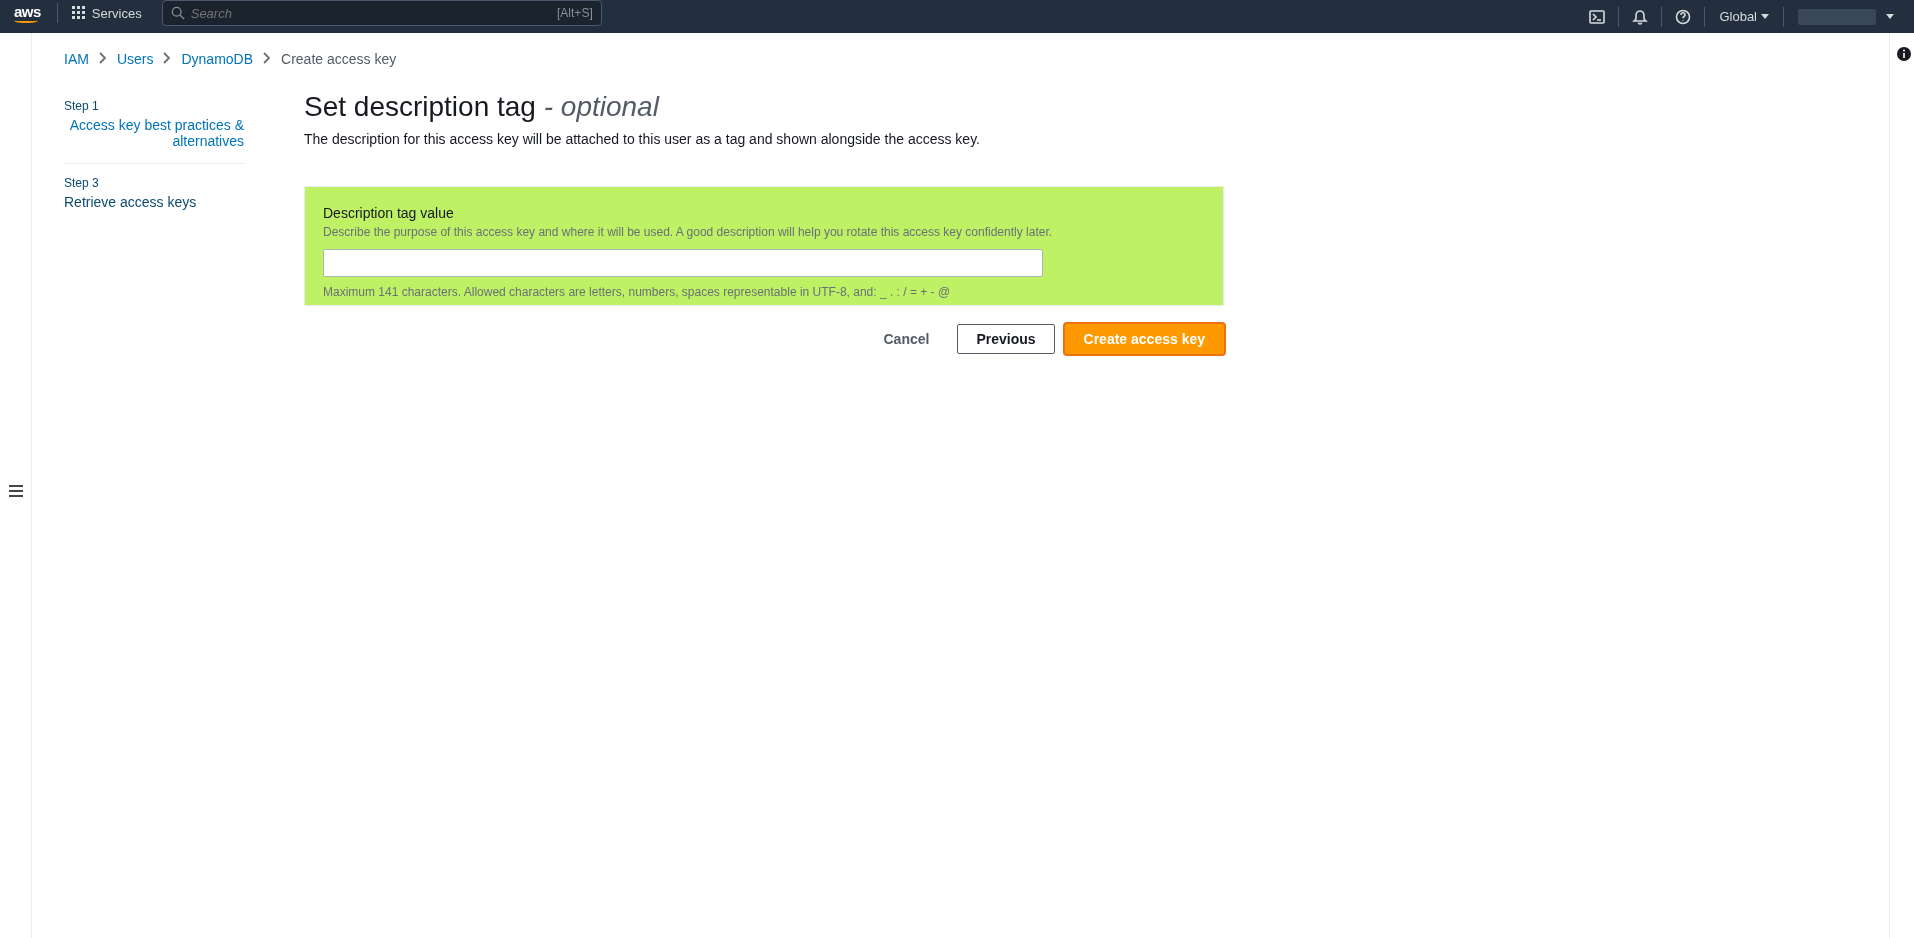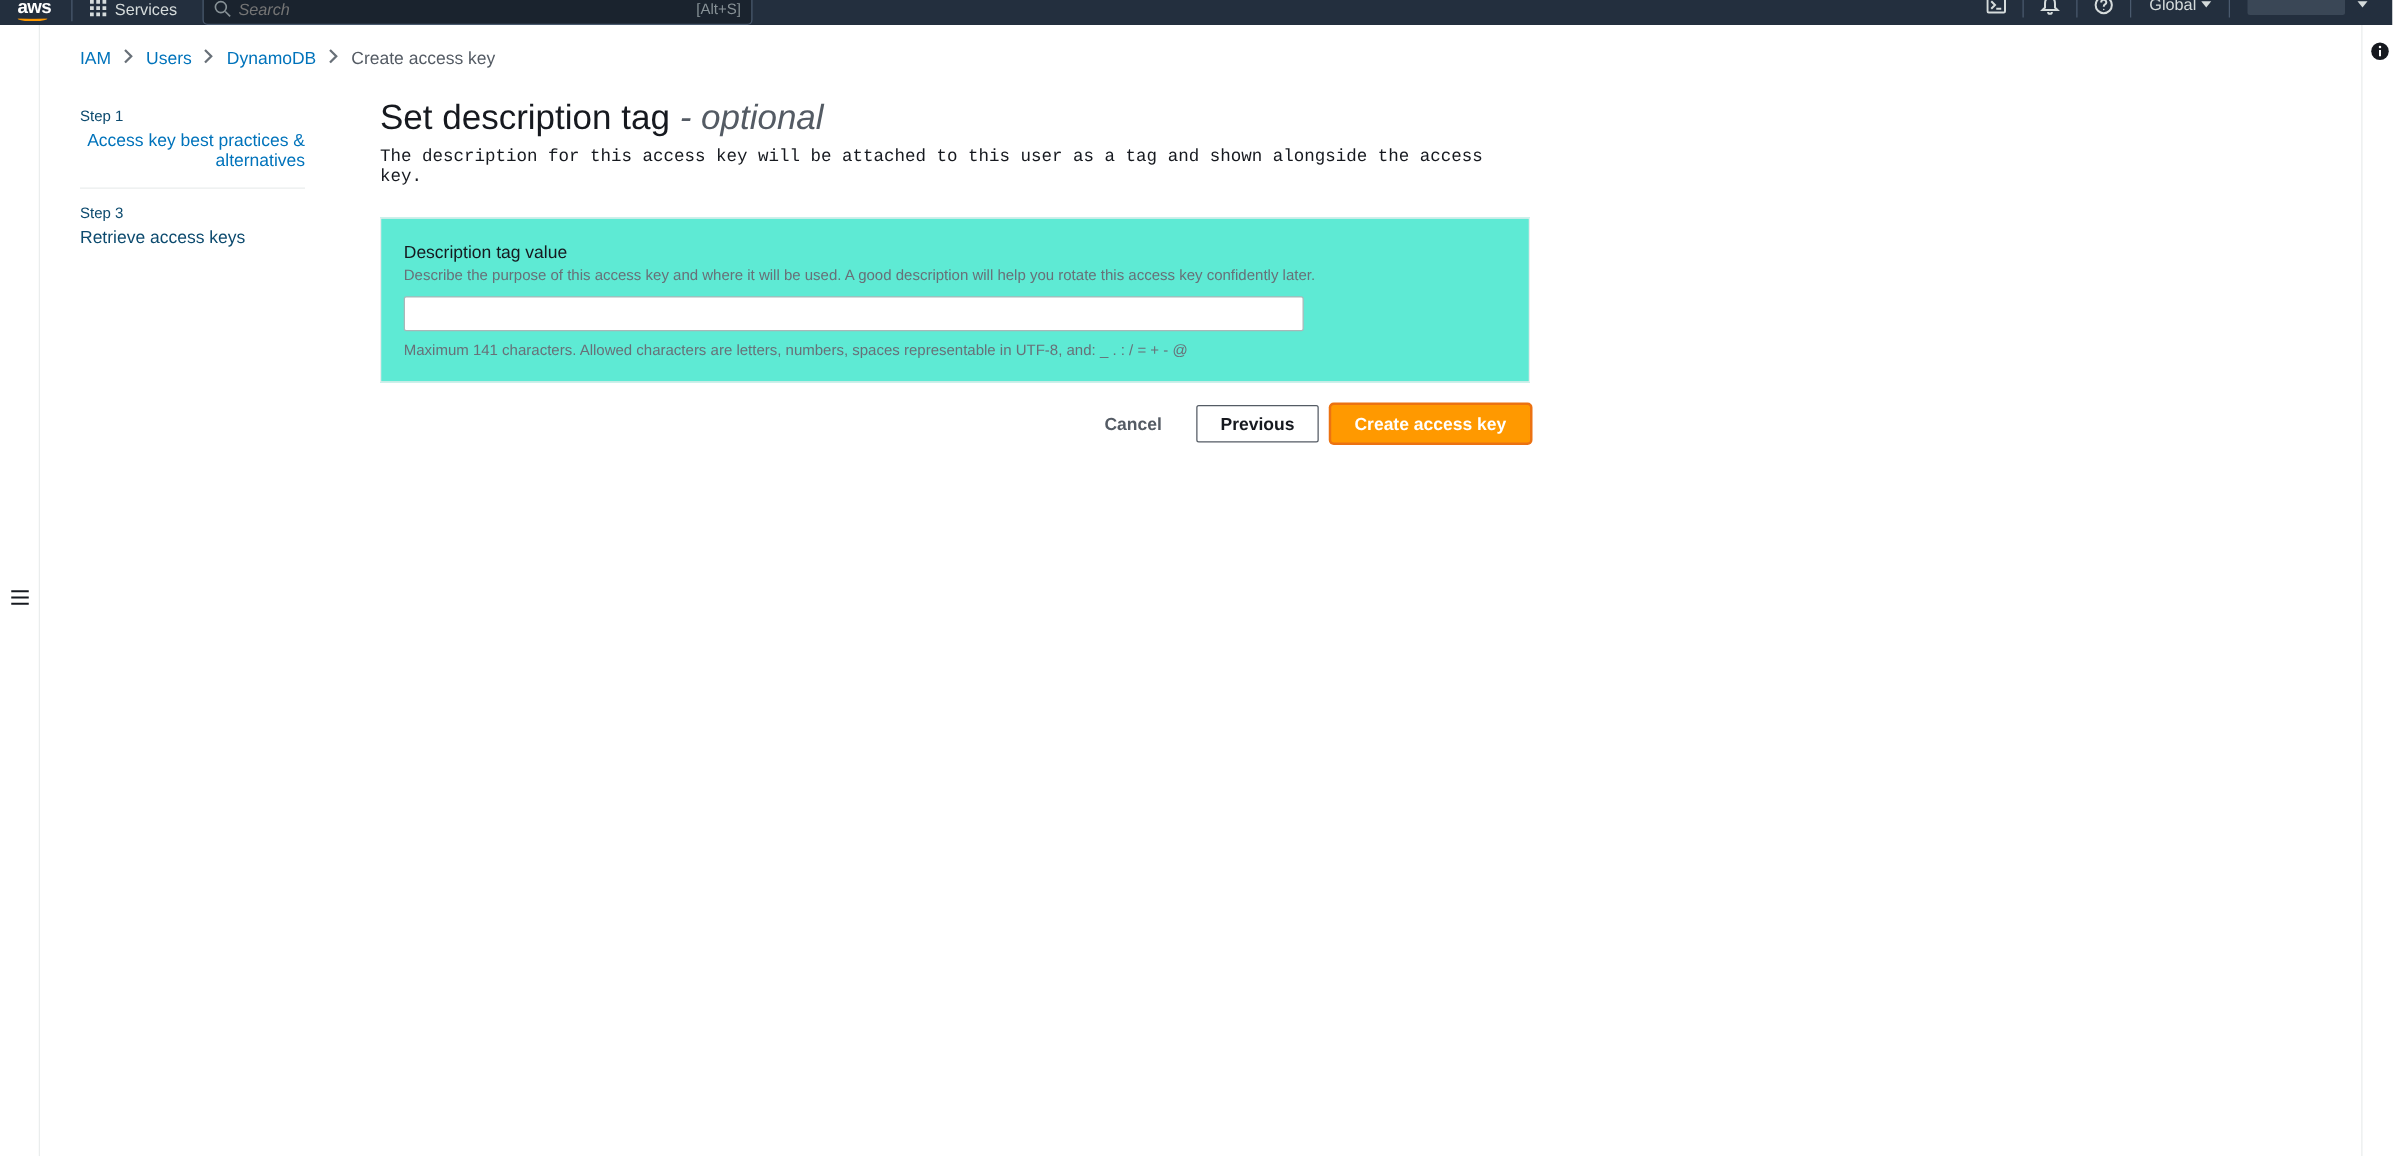--- a/index.html
+++ b/index.html
@@ -5,23 +5,23 @@
 * { box-sizing: border-box; margin: 0; padding: 0; }
 body {
   font-family: "Amazon Ember", "Helvetica Neue", Arial, sans-serif;
   font-size: 14px;
   color: #16191f;
   background: #ffffff;
 }
 
 .navbar {
   background: #232f3e;
-  height: 20px;
+  height: 33px;
   display: flex;
-  align-items: flex-end;
+  align-items: flex-start;
   padding: 0 10px;
   color: #d5dbdb;
 }
 .nav-left { display: flex; align-items: center; gap: 0; }
 .aws-logo {
   color: #fff;
   font-weight: 700;
   font-size: 15px;
   letter-spacing: -0.5px;
   padding: 0 12px 0 4px;
@@ -122,25 +122,25 @@
 .step .label { font-size: 12px; color: #0c4a6e; }
 .step .label em { font-style: italic; }
 .step .title { margin-top: 4px; font-size: 14px; }
 .step .title.link { color: #0073bb; cursor: pointer; text-align: right; }
 .step .title.active { color: #16191f; font-weight: 700; }
 .step .title.pending { color: #0c4a6e; }
 
 .main { flex: 1; max-width: 1000px; padding: 10px 40px 0 40px; }
 .page-title { font-size: 28px; font-weight: 400; color: #16191f; }
 .page-title em { font-style: italic; color: #545b64; font-weight: 400; }
-.page-desc { margin-top: 8px; font-size: 14px; color: #16191f; font-family: Liberation Mono, monospace; }
+.page-desc { margin-top: 8px; font-size: 14px; color: #16191f; }
 .panel {
   border: 1px solid #eaeded;
-  margin-top: 24px; padding: 18px 18px 18px 18px;
-  background: #5eead4;
+  margin-top: 39px; padding: 18px 18px 6px 18px;
+  background: #bef264;
 }
 .field-label { font-size: 14px; color: #16191f; }
 .field-help { font-size: 12px; color: #687078; margin-top: 4px; }
 .field-input {
   margin-top: 10px; width: 720px; max-width: 100%;
   height: 28px; border: 1px solid #aab7b8; border-radius: 2px;
   padding: 4px 8px; font-size: 14px;
 }
 .field-constraint { font-size: 12px; color: #687078; margin-top: 8px; }
 

